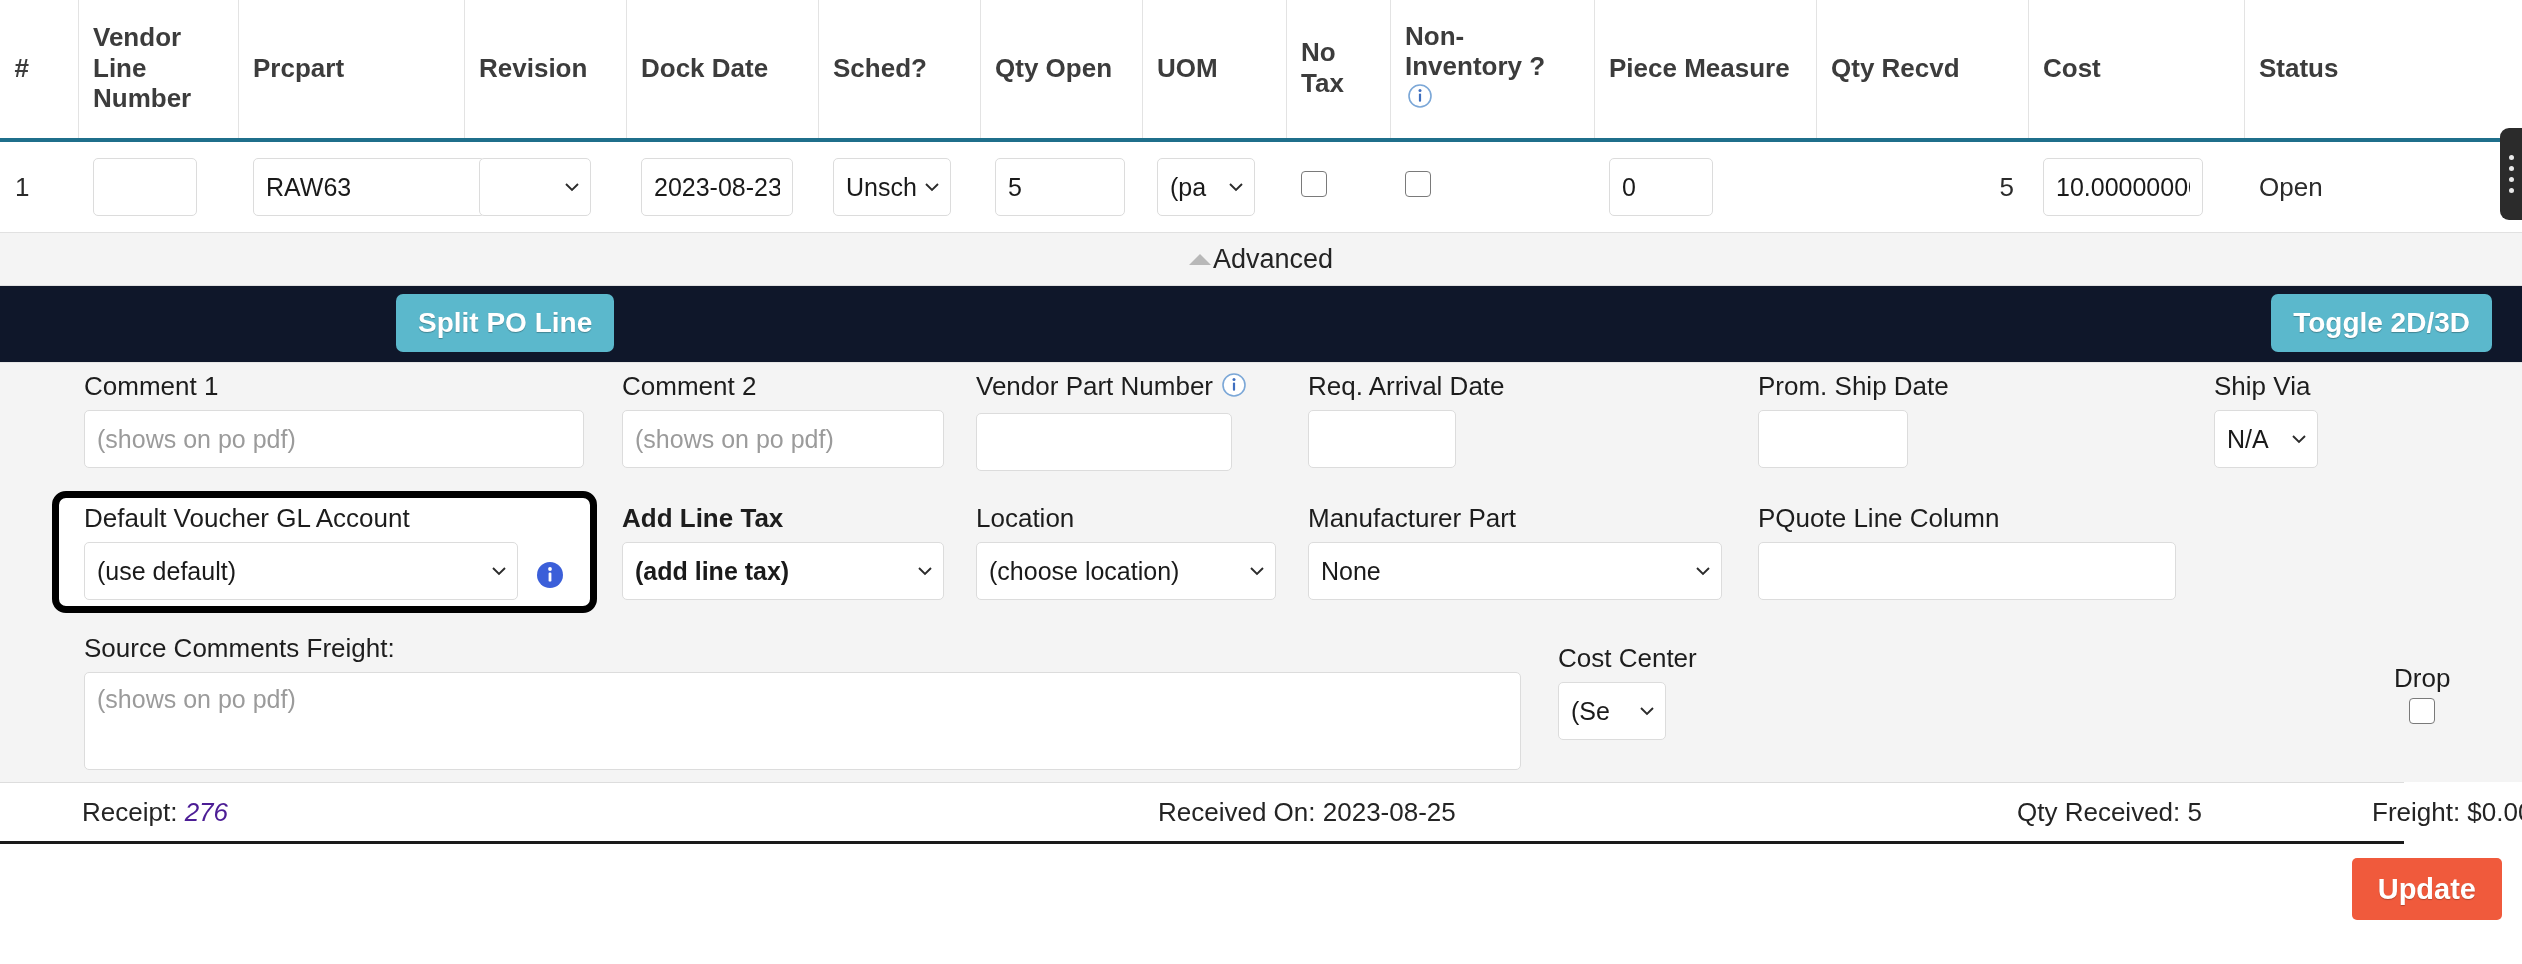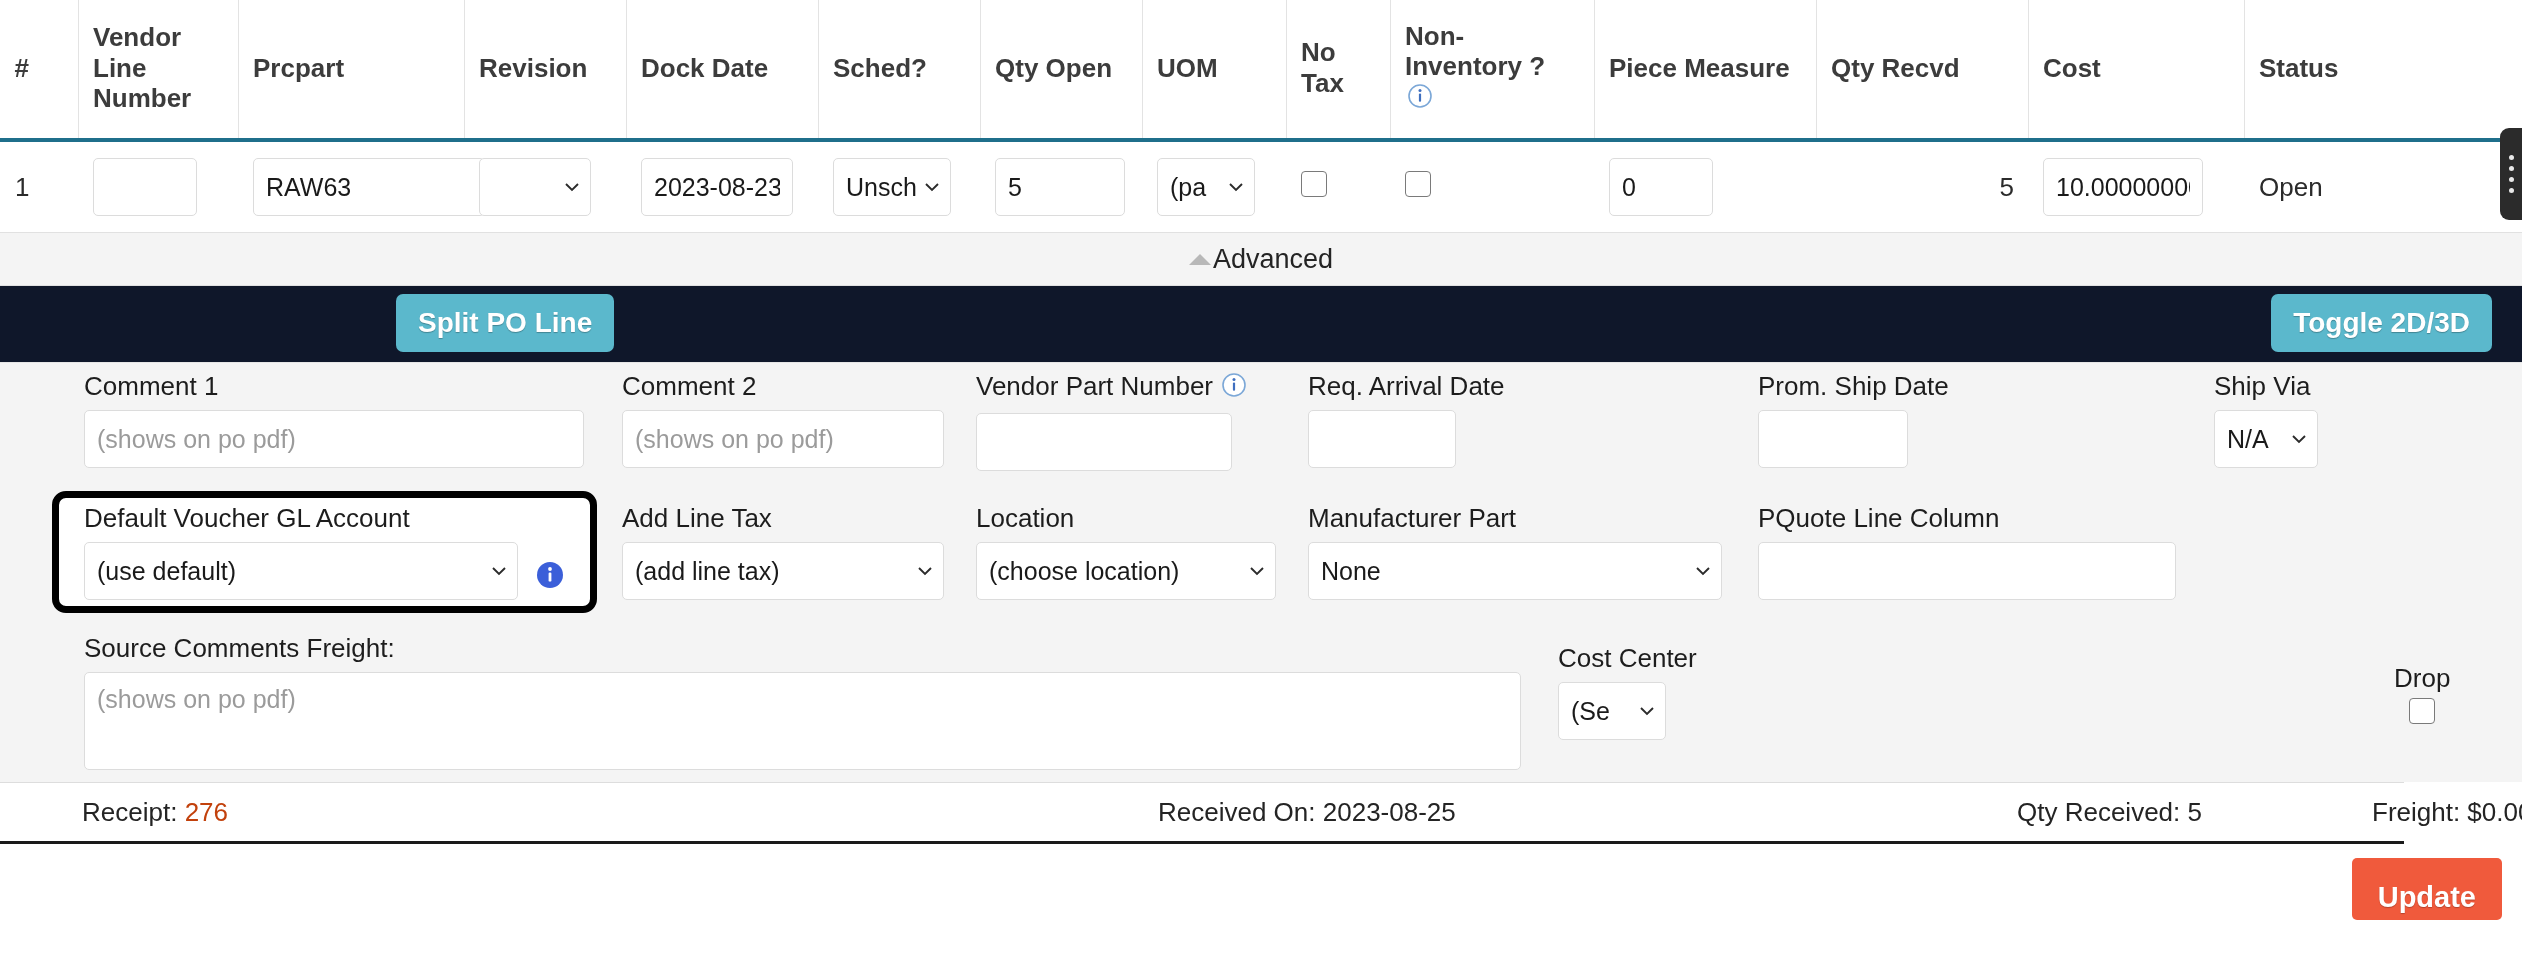--- a/index.html
+++ b/index.html
@@ -193,34 +193,34 @@
     width: 2404px;
   }
   .fs-item {
     position: absolute;
     top: 50%;
     transform: translateY(-50%);
     font-size: 26px;
     color: #242424;
     white-space: nowrap;
   }
-  .fs-link { color: #c2410c; text-decoration: none; }
+  .fs-link { color: #4c1d95; text-decoration: none; font-style: italic; }
 
   .update-zone { height: 96px; background: #ffffff; position: relative; }
   .btn-update {
     position: absolute;
     right: 20px;
     top: 14px;
     background: #f05a3c;
     border: none;
     border-radius: 5px;
     color: #ffffff;
     font-size: 29px;
     font-weight: bold;
-    padding: 8px 26px;
+    padding: 0 26px;
     height: 62px;
     line-height: 62px;
     text-shadow: 0 1px 1px rgba(0,0,0,.25);
     cursor: pointer;
     font-family: "Liberation Sans", sans-serif;
   }
 
   
   .edge-handle {
     position: absolute;
@@ -405,21 +405,21 @@
     </div>
     <span class="info-blue" style="margin-left:14px;">
       <svg width="28" height="28" viewBox="0 0 28 28">
           <circle cx="14" cy="14" r="13" fill="#3b5fd9"></circle>
           <circle cx="14" cy="8" r="1.9" fill="#ffffff"></circle>
           <rect x="12.6" y="11.6" width="2.8" height="9" rx="1.2" fill="#ffffff"></rect>
         </svg>
     </span>
   </div>
 
-  <div class="fld" style="left:622px; top:140px;">
+  <div class="fld" style="left:622px; top:140px;font-weight:bold;">
     <span class="fld-label">Add Line Tax</span>
     <div class="sel" style="width:322px;">
       <span>(add line tax)</span>
       <span class="chev">
           <svg width="18" height="18" viewBox="0 0 18 18">
             <path d="M3 6 L9 12 L15 6" fill="none" stroke="#2b2b2b" stroke-width="1.9"></path>
           </svg>
         </span>
     </div>
   </div>

